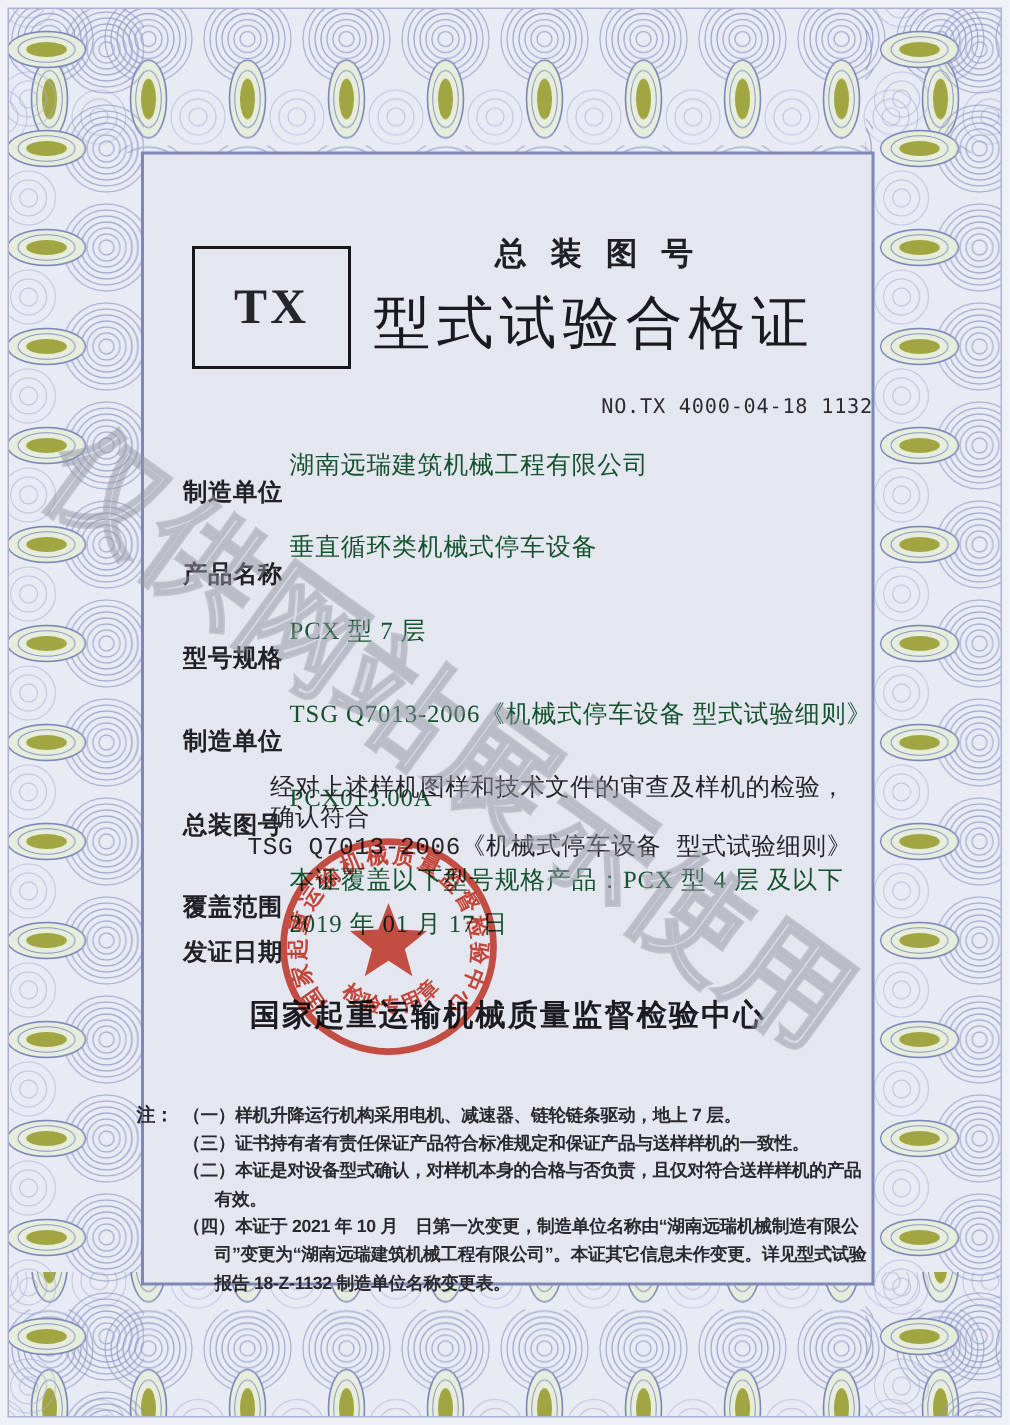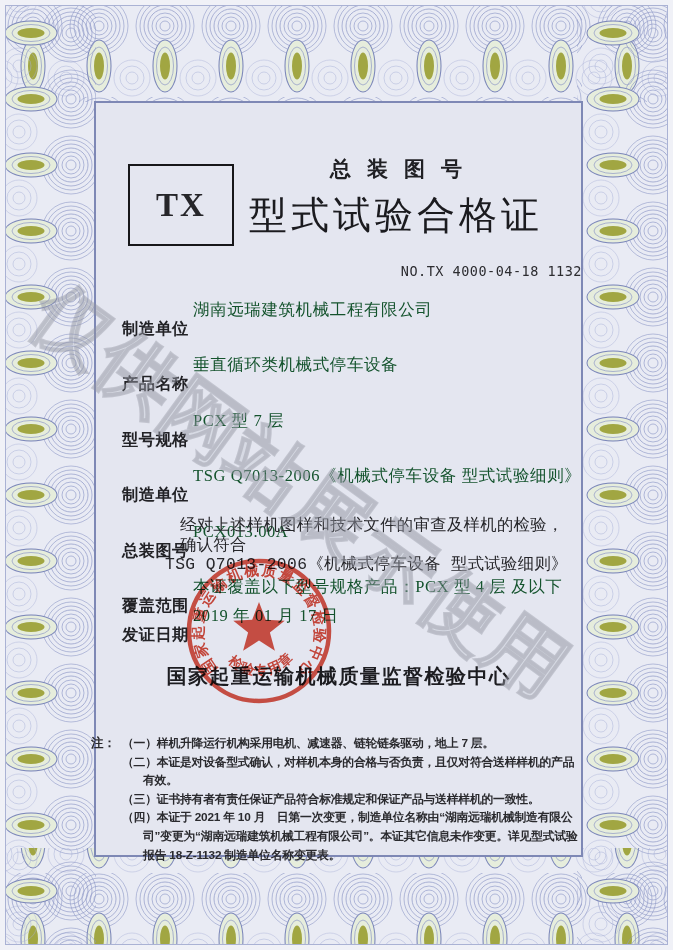--- a/index.html
+++ b/index.html
@@ -144,22 +144,22 @@
     <div class="date-row">
       <span class="f-label">发证日期</span>
       <span class="f-value">2019 年 01 月 17 日</span>
     </div>
 
     <div class="issuer">国家起重运输机械质量监督检验中心</div>
 
     <div class="notes">
       <span class="notes-label">注：</span>
       <div class="note-item"><span>（一）</span><span>样机升降运行机构采用电机、减速器、链轮链条驱动，地上 7 层。</span></div>
+      <div class="note-item"><span>（三）</span><span>证书持有者有责任保证产品符合标准规定和保证产品与送样样机的一致性。</span></div>
       <div class="note-item"><span>（二）</span><span>本证是对设备型式确认，对样机本身的合格与否负责，且仅对符合送样样机的产品有效。</span></div>
-      <div class="note-item"><span>（三）</span><span>证书持有者有责任保证产品符合标准规定和保证产品与送样样机的一致性。</span></div>
       <div class="note-item"><span>（四）</span><span>本证于 2021 年 10 月　日第一次变更，制造单位名称由“湖南远瑞机械制造有限公司”变更为“湖南远瑞建筑机械工程有限公司”。本证其它信息未作变更。详见型式试验报告 18-Z-1132 制造单位名称变更表。</span></div>
     </div>
   </div>
 
   <div class="seal">
     <svg width="150" height="150" viewBox="0 0 150 150">
       <defs>
         <path id="sealArcTop" d="M 35.4,114.6 A 56,56 0 1 1 114.6,114.6" fill="none"></path>
         <path id="sealArcBottom" d="M 43.9,106.1 A 44,44 0 0 0 106.1,106.1" fill="none"></path>
       </defs>

